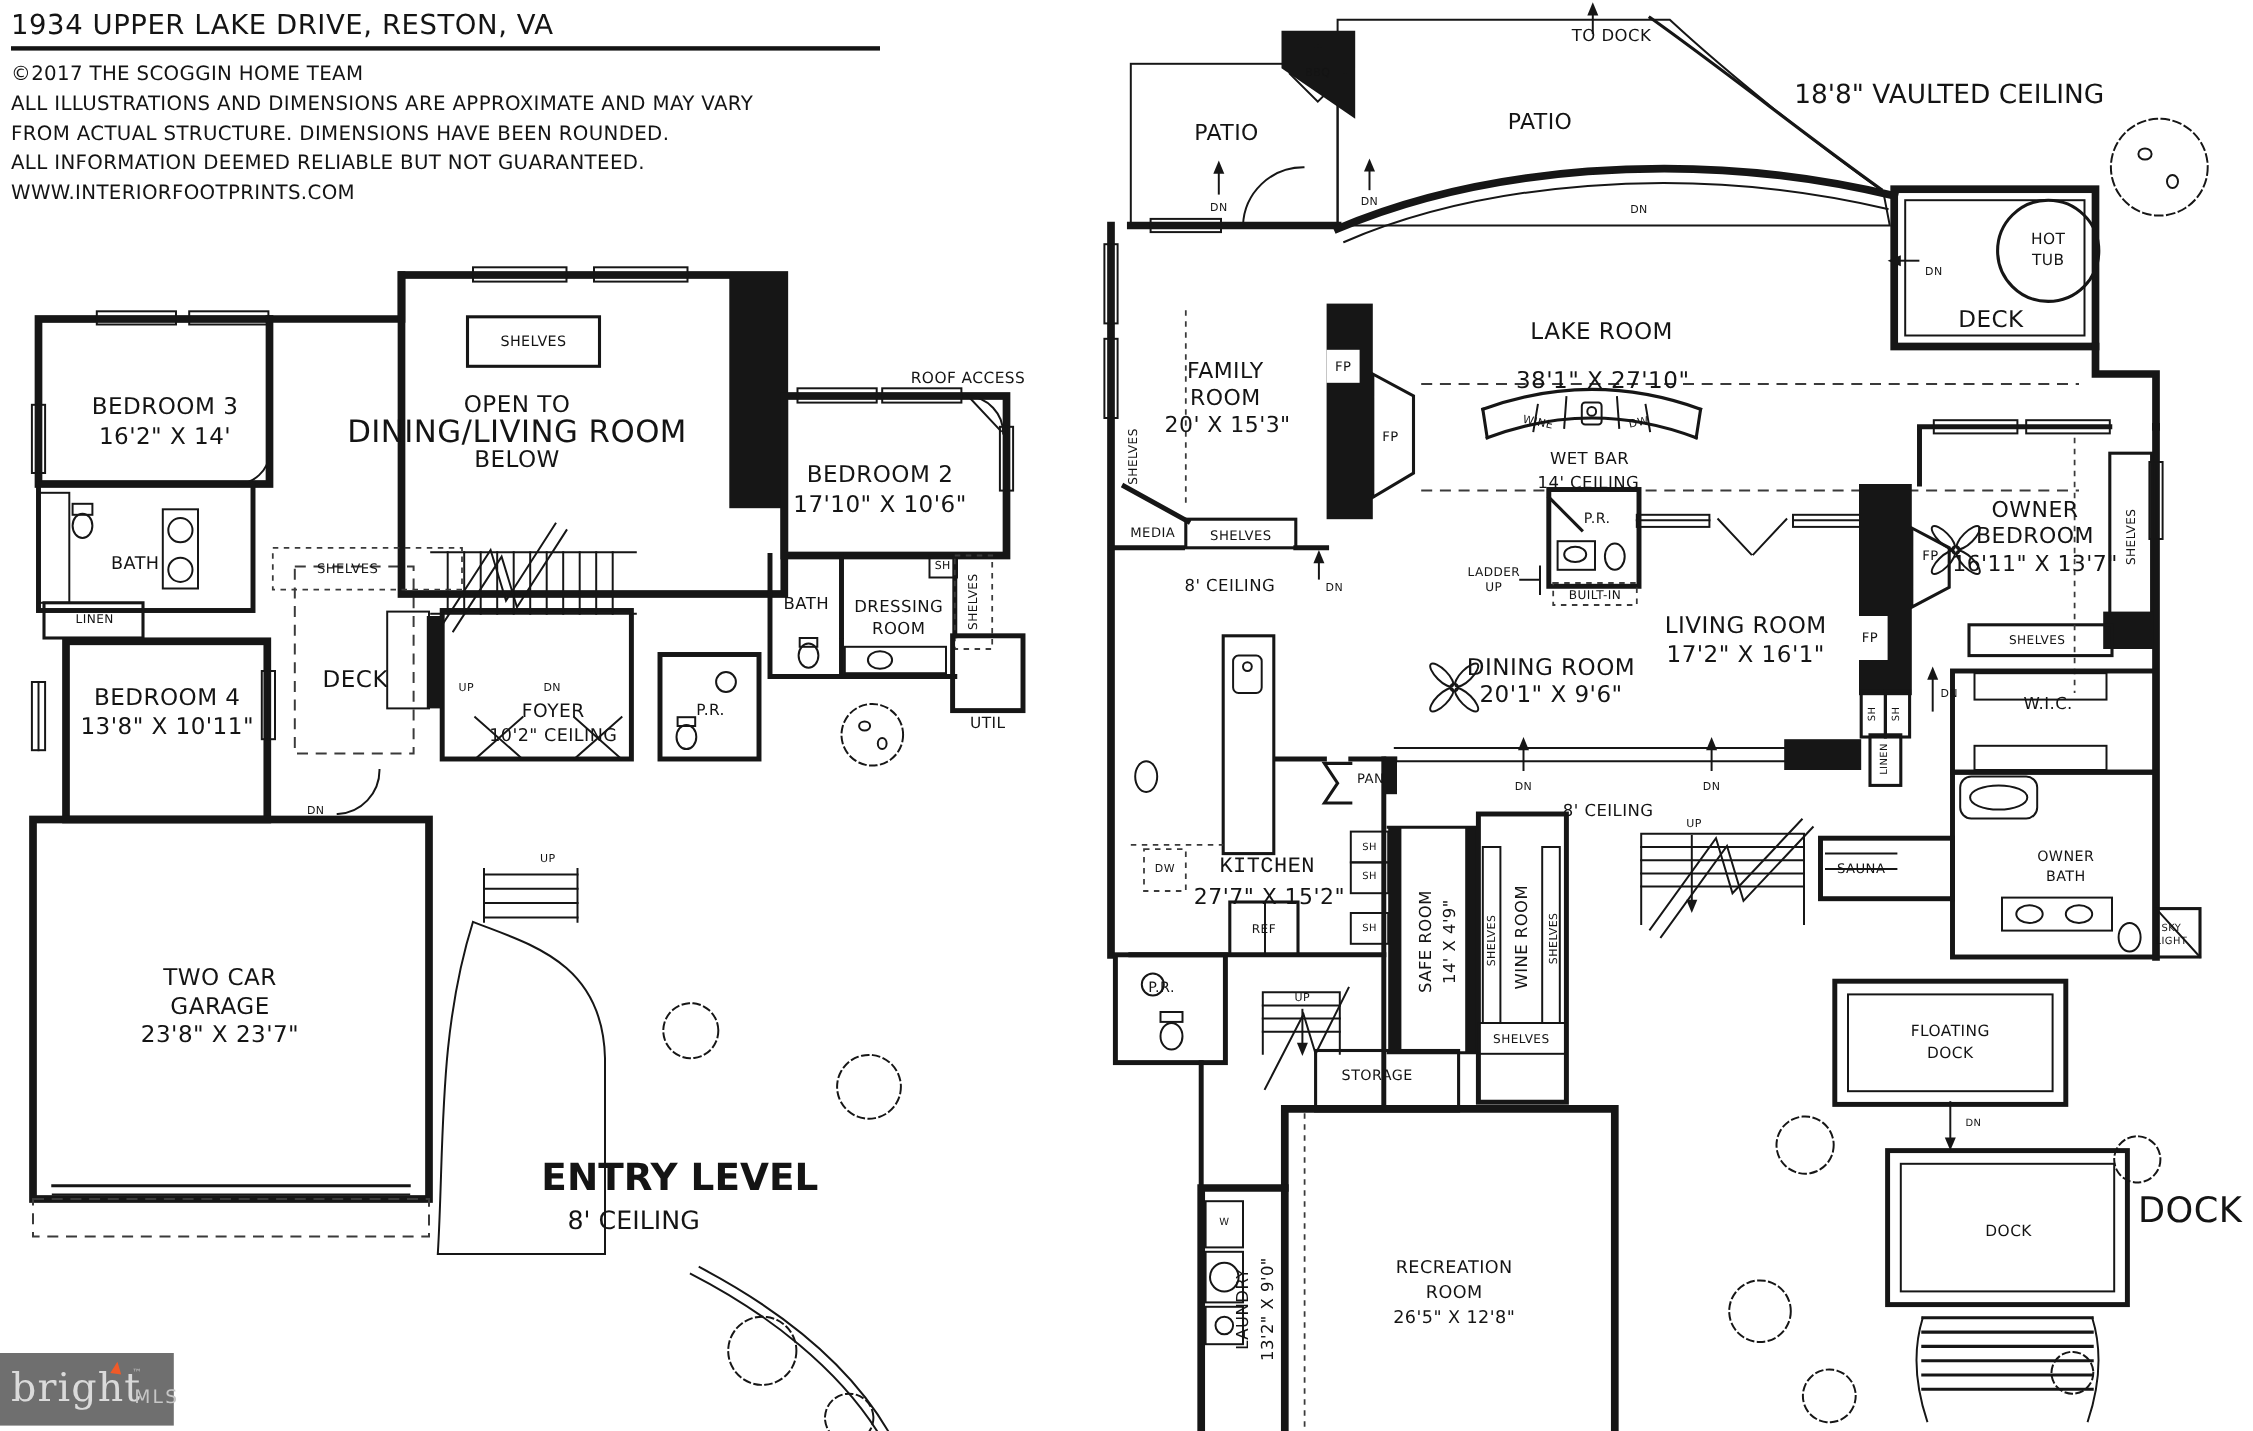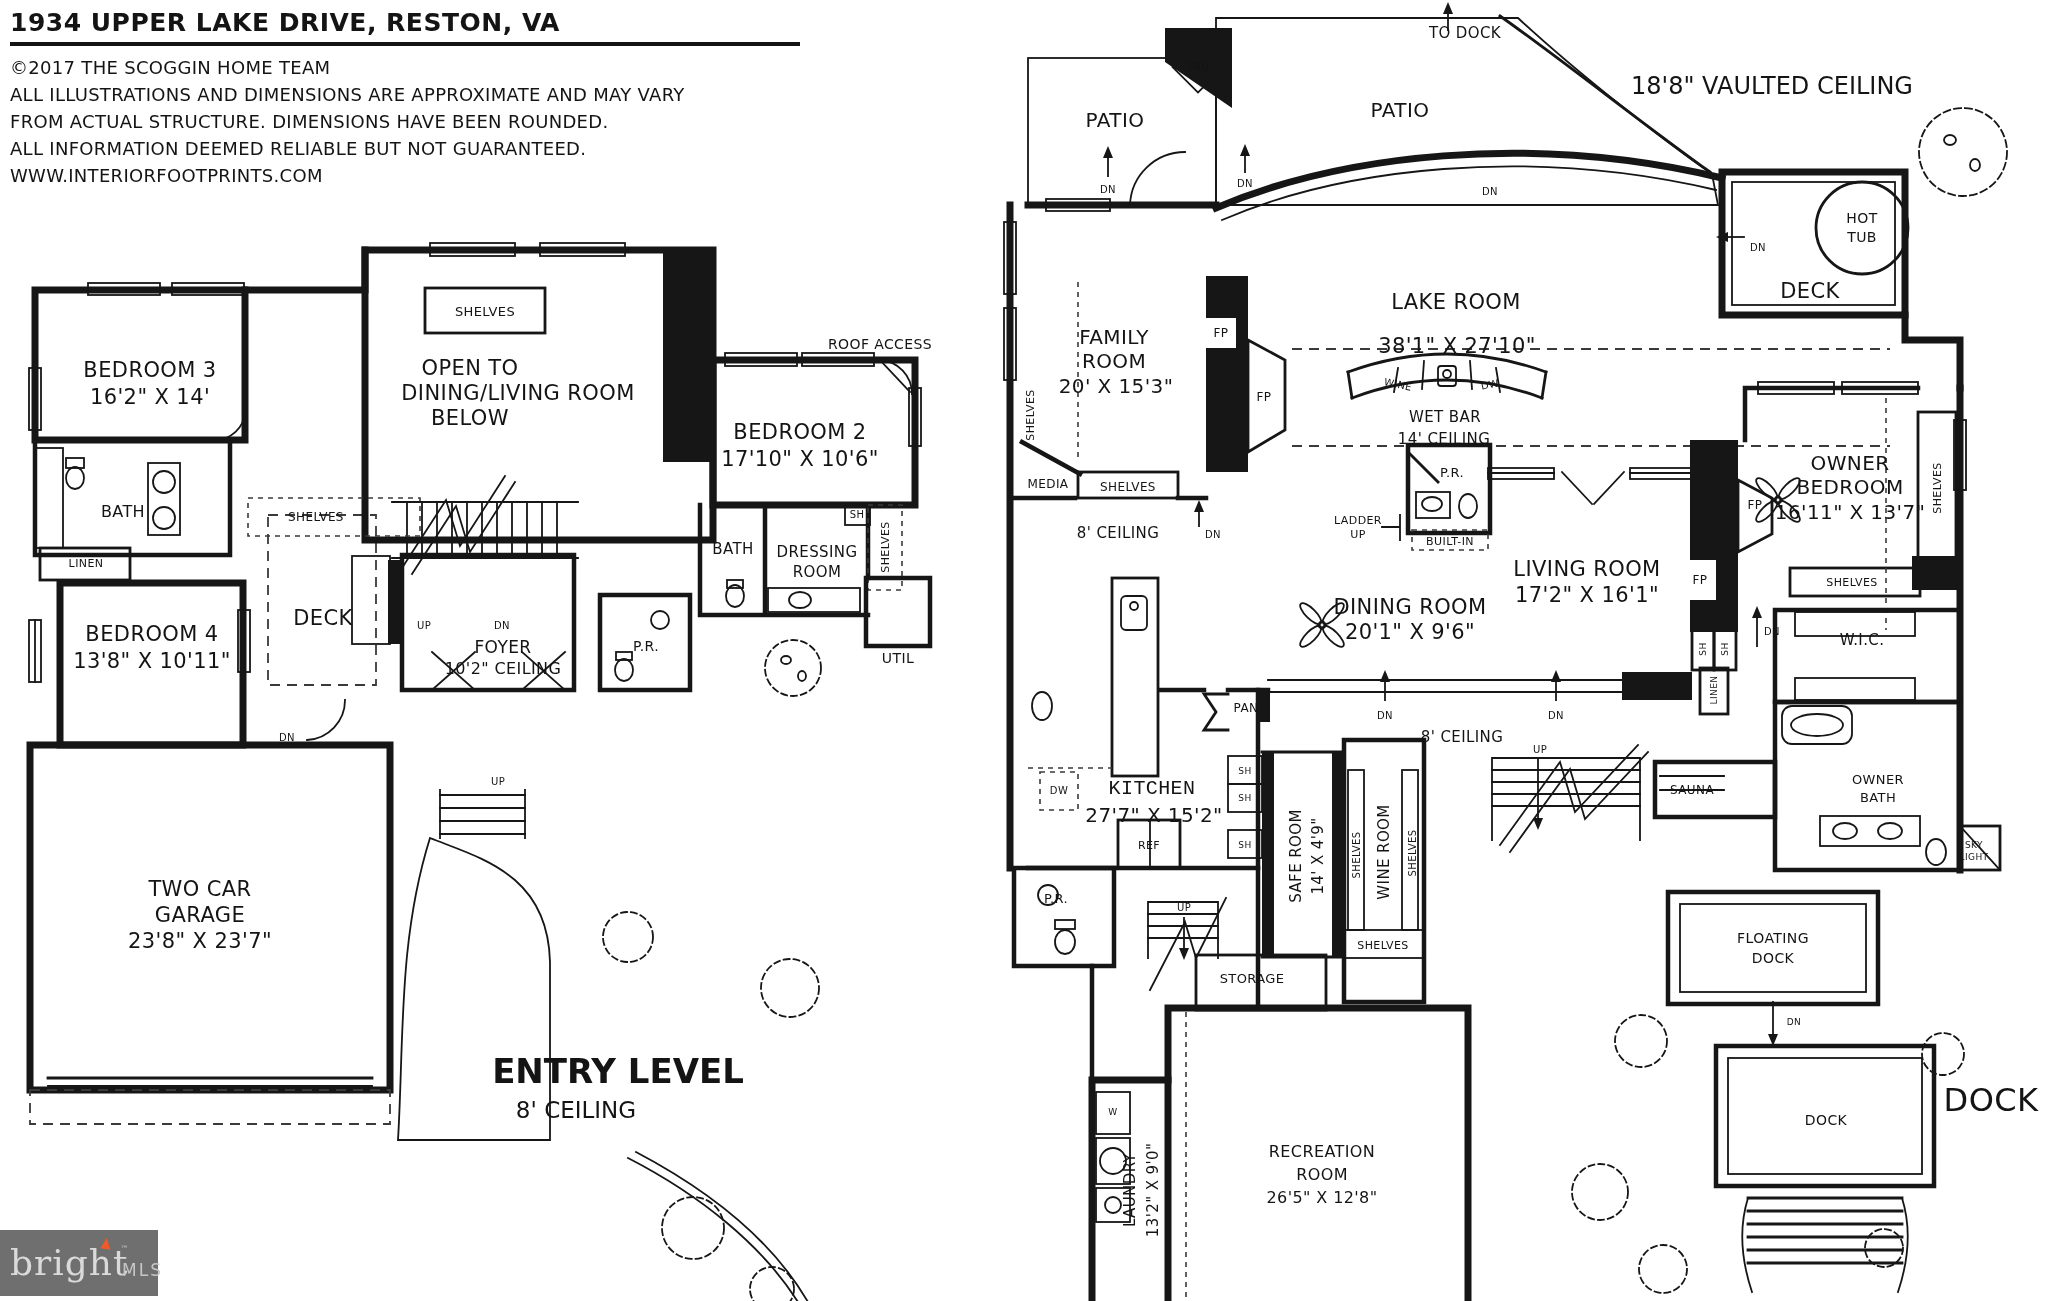--- a/index.html
+++ b/index.html
@@ -10,21 +10,21 @@
   .w5{fill:none;stroke:#161616;stroke-width:4.5;stroke-linecap:square;}
   .w3{fill:none;stroke:#161616;stroke-width:2.8;stroke-linecap:square;}
   .w2{fill:none;stroke:#161616;stroke-width:1.8;stroke-linecap:square;}
   .dash{fill:none;stroke:#3a3a3a;stroke-width:1.8;stroke-dasharray:10 7;}
   .dash2{fill:none;stroke:#3a3a3a;stroke-width:1.6;stroke-dasharray:5 5;}
   .blk{fill:#161616;stroke:none;}
   .wht{fill:#ffffff;}
   .lbl{position:absolute;white-space:pre;letter-spacing:.4px;line-height:1;
        transform:translate(-50%,-50%);text-align:center;}
   .hdr{position:absolute;left:10px;top:8px;width:800px;}
-  .addr{font-size:25px;font-weight:bold;letter-spacing:.5px;border-bottom:4px solid #141414;
+  .addr{font-size:25px;font-weight:normal;letter-spacing:.5px;border-bottom:4px solid #141414;
         padding-bottom:5px;margin-bottom:8px;width:790px;}
   .note{font-size:18px;letter-spacing:.3px;line-height:1.5;}
   .lvl-name{position:absolute;transform:translate(-50%,-50%);font-weight:bold;white-space:pre;}
   .lvl-ceil{position:absolute;transform:translate(-50%,-50%);white-space:pre;}
   .logo{position:absolute;left:0;top:1230px;width:158px;height:66px;background:#6f6f6f;}
   .logo-bright{position:absolute;left:10px;top:12px;font-family:"DejaVu Serif",serif;
                font-size:36px;color:#dadada;letter-spacing:1px;}
   .logo-tm{position:absolute;left:120px;top:14px;font-size:9px;color:#bdbdbd;}
   .logo-mls{position:absolute;left:122px;top:30px;font-size:17px;color:#c6c6c6;letter-spacing:2px;}
   .flame{position:absolute;left:101px;top:8px;width:0;height:0;
@@ -410,21 +410,21 @@
   <div class="lvl-ceil" style="left:576px;top:1110px;font-size:23px;">8' CEILING</div>
   <div class="lvl-ceil" style="left:1772px;top:86px;font-size:24px;">18'8" VAULTED CEILING</div>
 
   <div id="labels">
       <div class="lbl" style="left: 150px; top: 370px; font-size: 21px; transform: translate(-50%, -50%) rotate(0deg);">BEDROOM 3</div>
       <div class="lbl" style="left: 150px; top: 397px; font-size: 21px; transform: translate(-50%, -50%) rotate(0deg);">16'2" X 14'</div>
       <div class="lbl" style="left: 123px; top: 512px; font-size: 16px; transform: translate(-50%, -50%) rotate(0deg);">BATH</div>
       <div class="lbl" style="left: 86px; top: 563px; font-size: 11px; transform: translate(-50%, -50%) rotate(0deg);">LINEN</div>
       <div class="lbl" style="left: 485px; top: 311px; font-size: 13px; transform: translate(-50%, -50%) rotate(0deg);">SHELVES</div>
       <div class="lbl" style="left: 470px; top: 368px; font-size: 21px; transform: translate(-50%, -50%) rotate(0deg);">OPEN TO</div>
-      <div class="lbl" style="left: 470px; top: 393px; font-size: 21px; transform: translate(-50%, -50%) rotate(0deg); margin-left: 48px;">DINING/LIVING ROOM</div>
+      <div class="lbl" style="left: 470px; top: 393px; font-size: 28px; transform: translate(-50%, -50%) rotate(0deg);">DINING/LIVING ROOM</div>
       <div class="lbl" style="left: 470px; top: 418px; font-size: 21px; transform: translate(-50%, -50%) rotate(0deg);">BELOW</div>
       <div class="lbl" style="left: 880px; top: 344px; font-size: 14px; transform: translate(-50%, -50%) rotate(0deg);">ROOF ACCESS</div>
       <div class="lbl" style="left: 800px; top: 432px; font-size: 21px; transform: translate(-50%, -50%) rotate(0deg);">BEDROOM 2</div>
       <div class="lbl" style="left: 800px; top: 459px; font-size: 21px; transform: translate(-50%, -50%) rotate(0deg);">17'10" X 10'6"</div>
       <div class="lbl" style="left: 857px; top: 515px; font-size: 10px; transform: translate(-50%, -50%) rotate(0deg);">SH</div>
       <div class="lbl" style="left: 885px; top: 547px; font-size: 11px; transform: translate(-50%, -50%) rotate(-90deg);">SHELVES</div>
       <div class="lbl" style="left: 733px; top: 549px; font-size: 15px; transform: translate(-50%, -50%) rotate(0deg);">BATH</div>
       <div class="lbl" style="left: 817px; top: 552px; font-size: 15px; transform: translate(-50%, -50%) rotate(0deg);">DRESSING</div>
       <div class="lbl" style="left: 817px; top: 572px; font-size: 15px; transform: translate(-50%, -50%) rotate(0deg);">ROOM</div>
       <div class="lbl" style="left: 898px; top: 610px; font-size: 14px; transform: translate(-50%, -50%) rotate(0deg); margin-top: 48px;">UTIL</div>

